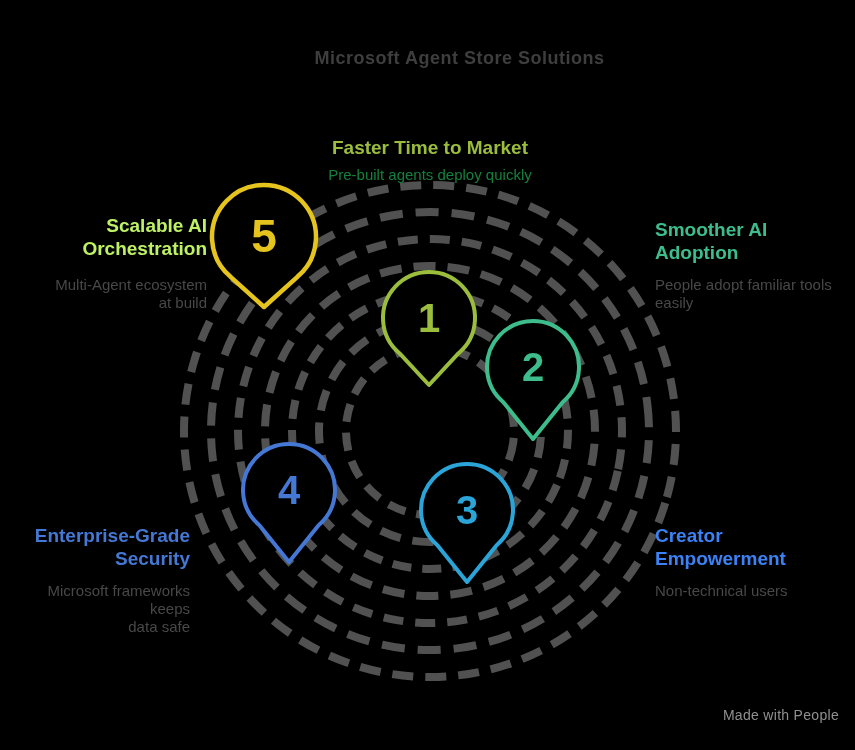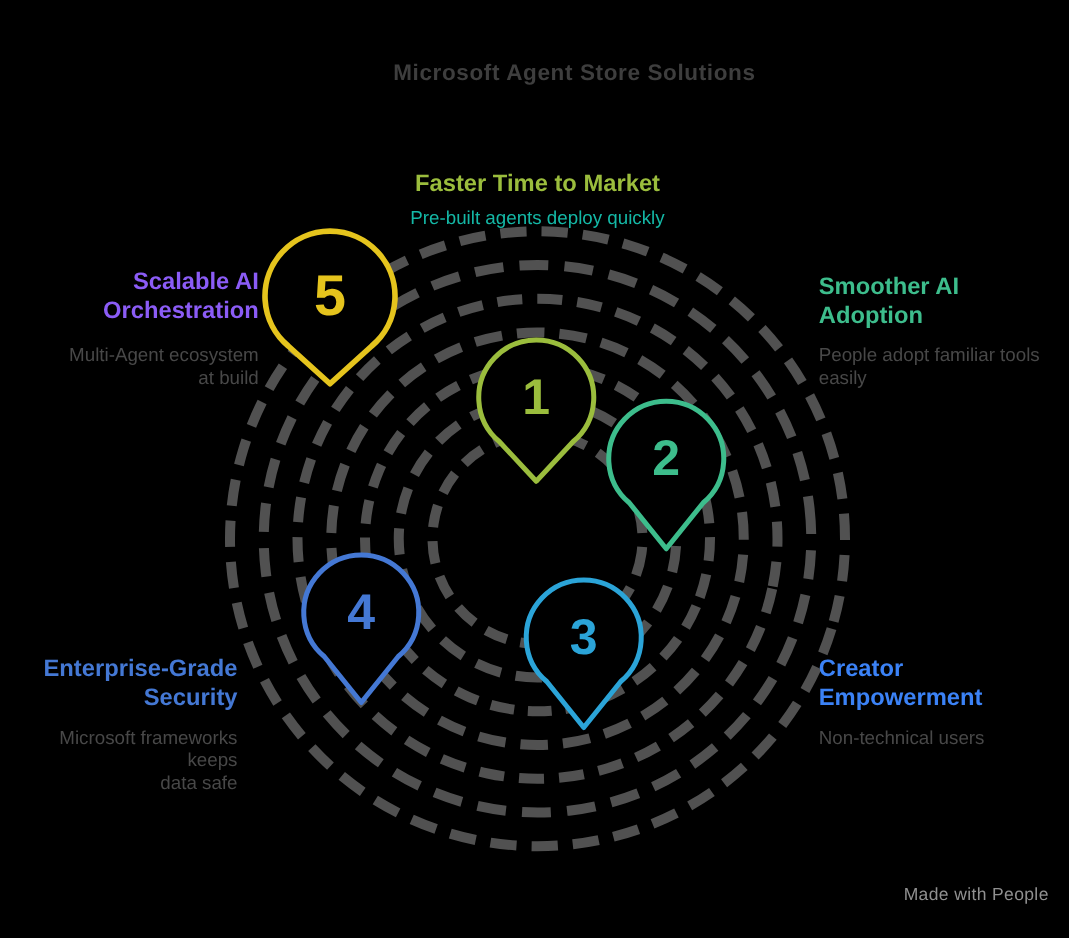--- a/index.html
+++ b/index.html
@@ -104,26 +104,26 @@
 
   <div class="pin-number big" style="left: 234px; top: 212px; color: rgb(229, 196, 29);">5</div>
   <div class="pin-number" style="left: 399px; top: 296px; color: rgb(155, 189, 61);">1</div>
   <div class="pin-number" style="left: 503px; top: 345px; color: rgb(61, 189, 140);">2</div>
   <div class="pin-number" style="left: 259px; top: 468px; color: rgb(68, 120, 212);">4</div>
   <div class="pin-number" style="left: 437px; top: 488px; color: rgb(43, 164, 216);">3</div>
 
   <div class="label-block align-center" style="left:230px; top:136px; width:400px;">
     <div class="label-heading" style="color: rgb(155, 189, 61);">Faster Time to Market</div>
     <div class="desc-group" style="margin-top:7px;">
-      <div class="label-desc" style="color: #14b8a6; text-align: center;">Pre-built agents deploy quickly</div>
+      <div class="label-desc" style="color: #15803d; text-align: center;">Pre-built agents deploy quickly</div>
     </div>
   </div>
 
   <div class="label-block align-right" style="left:27px; top:214px; width:180px;">
-    <div class="label-heading" style="color: #8b5cf6;">Scalable AI Orchestration</div>
+    <div class="label-heading" style="color: #bef264;">Scalable AI Orchestration</div>
     <div class="desc-group">
       <div class="label-desc" style="color: rgb(72, 72, 72);">Multi-Agent ecosystem</div>
       <div class="label-desc" style="color: rgb(72, 72, 72);">at build</div>
     </div>
   </div>
 
   <div class="label-block align-left" style="left:655px; top:218px; width:190px;">
     <div class="label-heading" style="color: rgb(61, 189, 140);">Smoother AI Adoption</div>
     <div class="desc-group" style="margin-top:12px;">
       <div class="label-desc" style="color: rgb(72, 72, 72);">People adopt familiar tools</div>

